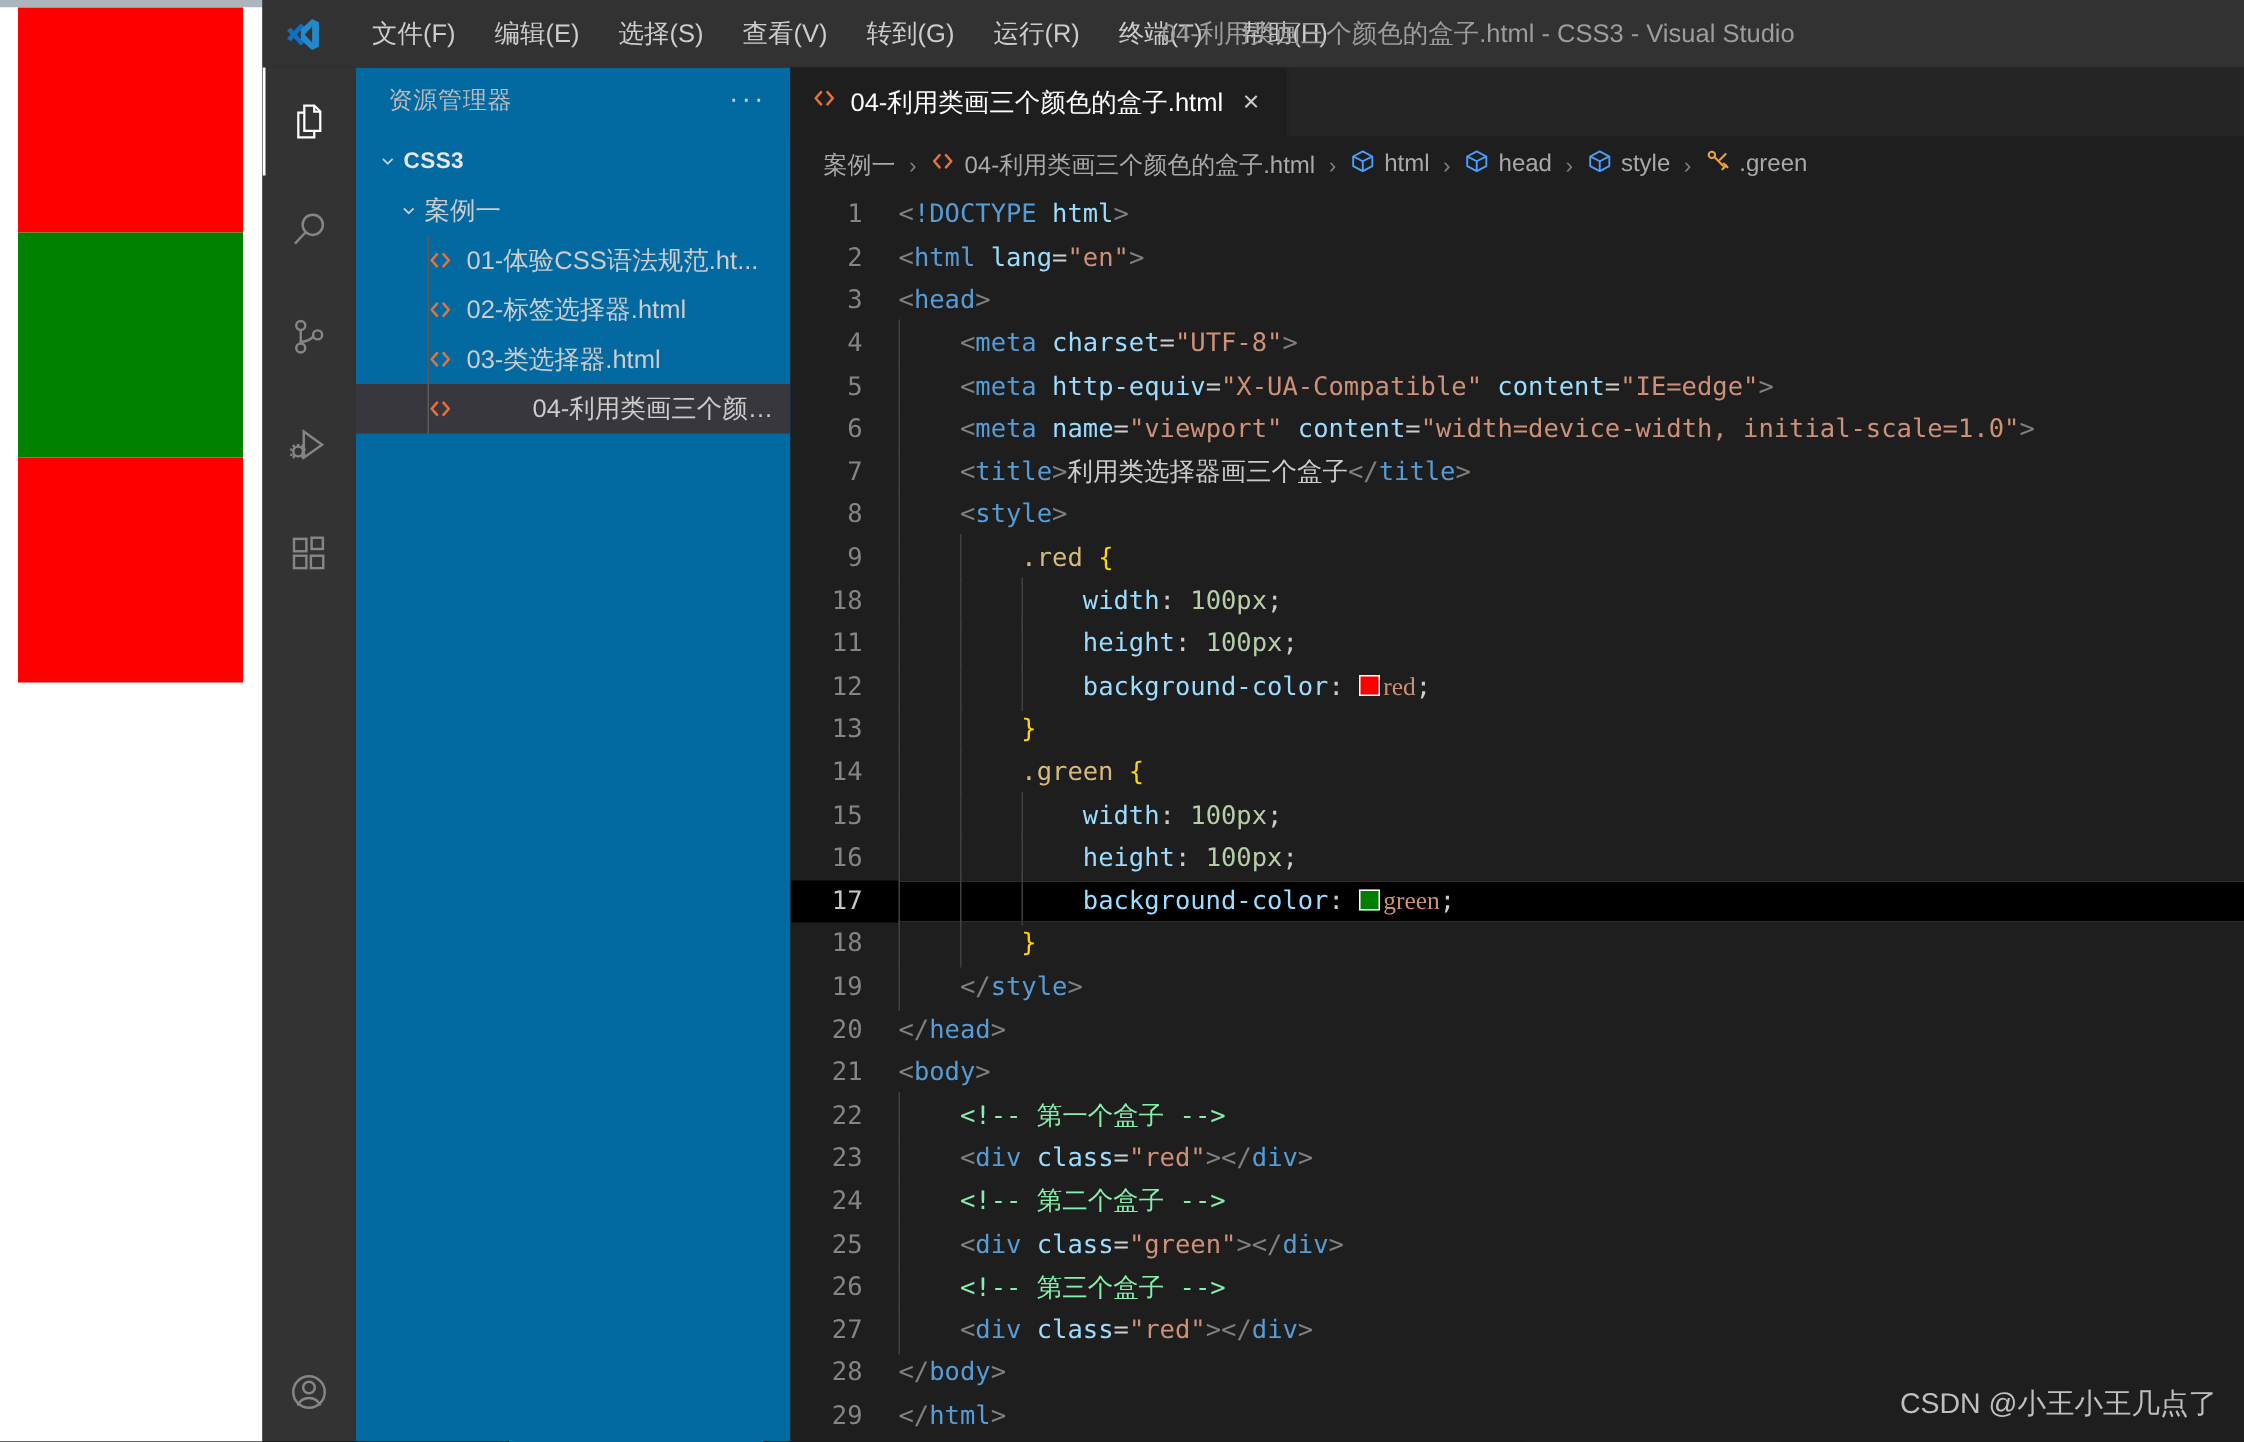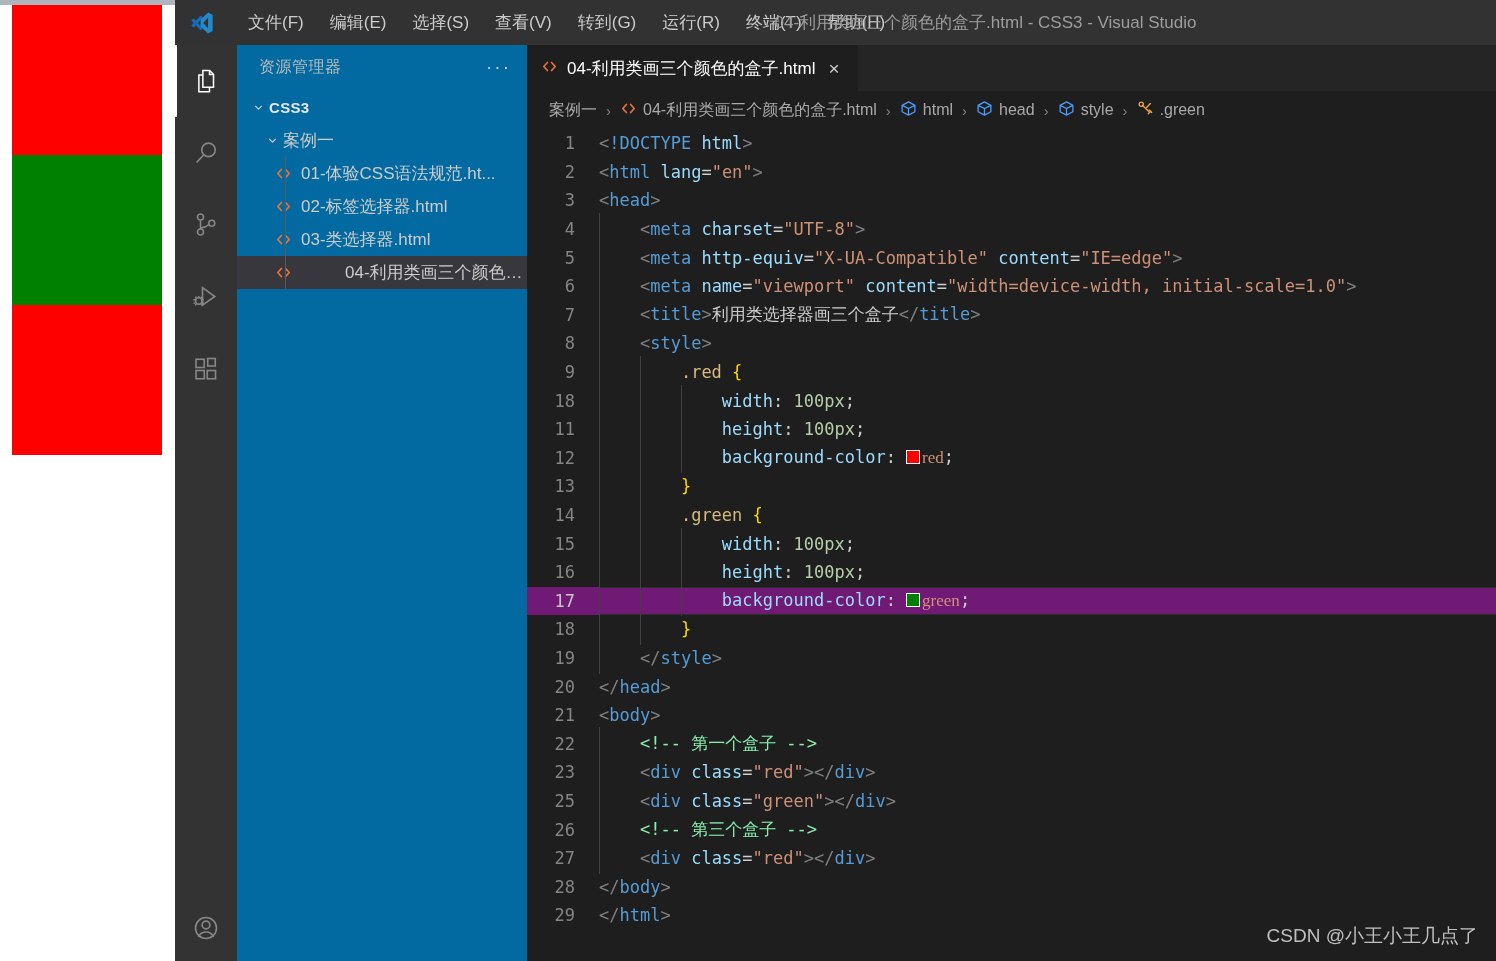--- a/index.html
+++ b/index.html
@@ -83,21 +83,21 @@
 
   .tree { padding-top:2px; font-size:17px; }
   .tree-row { display:flex; align-items:center; height:33px; padding-left:10px; cursor:pointer; white-space:nowrap; }
   .tree-row.selected { background:#37373d;gap:44px; }
   .chev { width:22px; display:flex; align-items:center; justify-content:center; color:#cccccc; }
   .chev svg { display:block; }
   .root-label { color:#e7e7e7; font-weight:bold; font-size:15px; letter-spacing:.3px; }
   .folder-label { color:#cccccc; font-size:17px; }
   .file-label { color:#cccccc; font-size:17px; overflow:hidden; text-overflow:ellipsis; }
   .indent-1 { padding-left:24px; }
-  .indent-2 { padding-left:34px;align-items:center; }
+  .indent-2 { padding-left:44px;align-items:center; }
   .file-icon { width:24px; display:flex; align-items:center; justify-content:center; margin-right:6px; flex:0 0 24px; }
   .tree-files { position:relative; }
   .tree-files::before {
     content:""; position:absolute; left:48px; top:0; bottom:0; width:1px; background:#5a5a5a;
   }
 
   
   .editor-area { flex:1 1 auto; display:flex; flex-direction:column; background:#1e1e1e; min-width:0; overflow:hidden; position:relative; }
 
   .tabsbar { height:46px; background:#252526; display:flex; align-items:stretch; }
@@ -116,21 +116,21 @@
   .crumb { display:flex; align-items:center; gap:6px; cursor:pointer; }
   .crumb-sep { color:#818181; padding:0 9px; font-size:15px; }
   .crumb-text { color:#a9a9a9; }
 
   
   .code-wrap { flex:1 1 auto; position:relative; overflow:hidden; font-family:"DejaVu Sans Mono", monospace; }
   .code-line {
     display:flex; align-items:center; height:28.6px; font-size:17px; white-space:pre;
     position:relative;
   }
-  .code-line.current { background:#701a75;align-items:center; }
+  .code-line.current { background:#000000;align-items:center; }
   .code-line.current::before {
     content:""; position:absolute; left:72px; right:0; top:0; height:1px; background:#2d2d2d;
   }
   .code-line.current::after {
     content:""; position:absolute; left:72px; right:0; bottom:0; height:1px; background:#2d2d2d;
   }
   .lnum {
     width:72px; flex:0 0 72px; text-align:right; padding-right:24px;
     color:#858585; font-size:17px;
   }
@@ -418,20 +418,21 @@
             <div class="code-line"><span class="lnum">14</span><span class="ctext"><span class="ig">    </span><span class="ig">    </span><span class="t-sel">.green </span><span class="t-brace">{</span></span></div>
             <div class="code-line"><span class="lnum">15</span><span class="ctext"><span class="ig">    </span><span class="ig">    </span><span class="ig">    </span><span class="t-prop">width</span><span class="t-text">: </span><span class="t-num">100px</span><span class="t-text">;</span></span></div>
             <div class="code-line"><span class="lnum">16</span><span class="ctext"><span class="ig">    </span><span class="ig">    </span><span class="ig">    </span><span class="t-prop">height</span><span class="t-text">: </span><span class="t-num">100px</span><span class="t-text">;</span></span></div>
             <div class="code-line current"><span class="lnum">17</span><span class="ctext"><span class="ig">    </span><span class="ig">    </span><span class="ig">    </span><span class="t-prop">background-color</span><span class="t-text">: </span><span class="swatch" style="background: rgb(0, 128, 0);"></span><span class="t-val">green</span><span class="t-text">;</span></span></div>
             <div class="code-line"><span class="lnum">18</span><span class="ctext"><span class="ig">    </span><span class="ig">    </span><span class="t-brace">}</span></span></div>
             <div class="code-line"><span class="lnum">19</span><span class="ctext"><span class="ig">    </span><span class="t-punct">&lt;/</span><span class="t-tag">style</span><span class="t-punct">&gt;</span></span></div>
             <div class="code-line"><span class="lnum">20</span><span class="ctext"><span class="t-punct">&lt;/</span><span class="t-tag">head</span><span class="t-punct">&gt;</span></span></div>
             <div class="code-line"><span class="lnum">21</span><span class="ctext"><span class="t-punct">&lt;</span><span class="t-tag">body</span><span class="t-punct">&gt;</span></span></div>
             <div class="code-line"><span class="lnum">22</span><span class="ctext"><span class="ig">    </span><span class="t-comment">&lt;!-- 第一个盒子 --&gt;</span></span></div>
             <div class="code-line"><span class="lnum">23</span><span class="ctext"><span class="ig">    </span><span class="t-punct">&lt;</span><span class="t-tag">div </span><span class="t-attr">class</span><span class="t-eq">=</span><span class="t-str">"red"</span><span class="t-punct">&gt;</span><span class="t-punct">&lt;/</span><span class="t-tag">div</span><span class="t-punct">&gt;</span></span></div>
+            <div class="code-line"><span class="lnum">24</span><span class="ctext"><span class="ig">    </span><span class="t-comment">&lt;!-- 第二个盒子 --&gt;</span></span></div>
             <div class="code-line"><span class="lnum">25</span><span class="ctext"><span class="ig">    </span><span class="t-punct">&lt;</span><span class="t-tag">div </span><span class="t-attr">class</span><span class="t-eq">=</span><span class="t-str">"green"</span><span class="t-punct">&gt;</span><span class="t-punct">&lt;/</span><span class="t-tag">div</span><span class="t-punct">&gt;</span></span></div>
             <div class="code-line"><span class="lnum">26</span><span class="ctext"><span class="ig">    </span><span class="t-comment">&lt;!-- 第三个盒子 --&gt;</span></span></div>
             <div class="code-line"><span class="lnum">27</span><span class="ctext"><span class="ig">    </span><span class="t-punct">&lt;</span><span class="t-tag">div </span><span class="t-attr">class</span><span class="t-eq">=</span><span class="t-str">"red"</span><span class="t-punct">&gt;</span><span class="t-punct">&lt;/</span><span class="t-tag">div</span><span class="t-punct">&gt;</span></span></div>
             <div class="code-line"><span class="lnum">28</span><span class="ctext"><span class="t-punct">&lt;/</span><span class="t-tag">body</span><span class="t-punct">&gt;</span></span></div>
             <div class="code-line"><span class="lnum">29</span><span class="ctext"><span class="t-punct">&lt;/</span><span class="t-tag">html</span><span class="t-punct">&gt;</span></span></div>
           </div>
 
         <div class="watermark">CSDN @小王小王几点了</div>
       </div>
 

